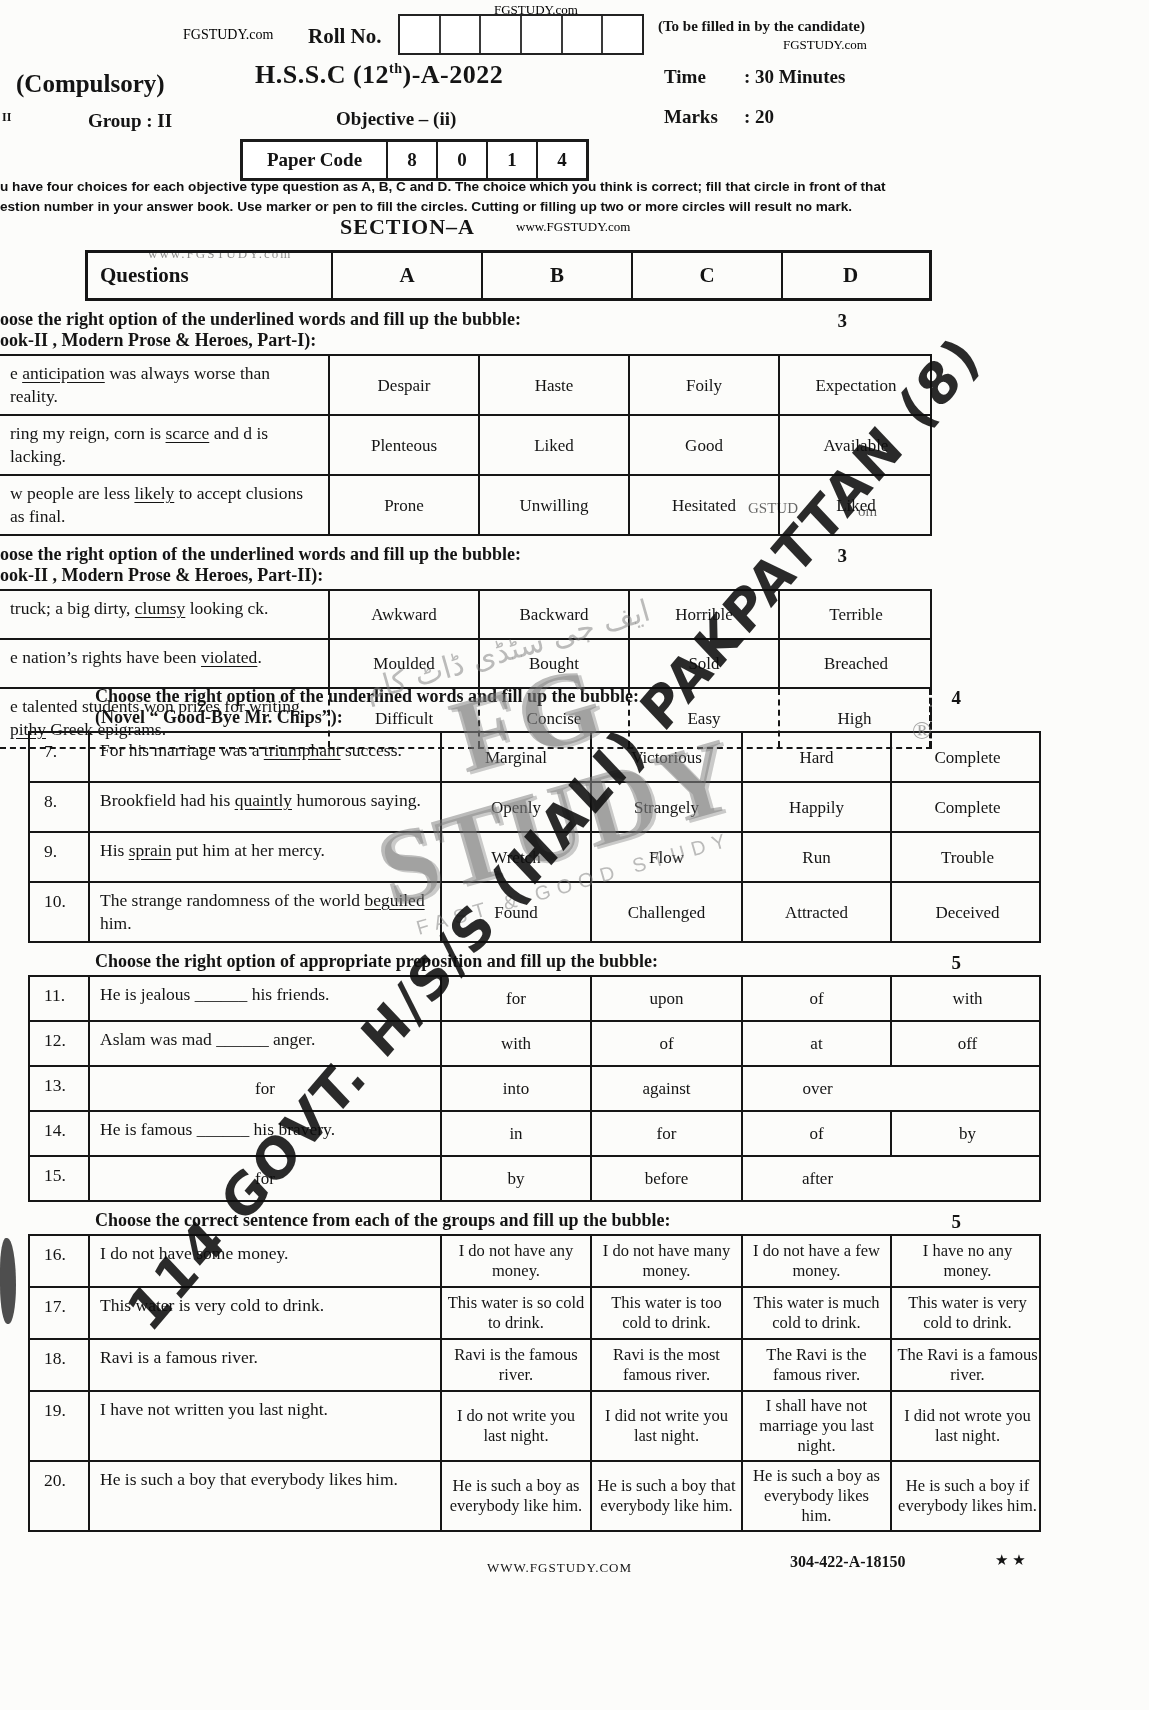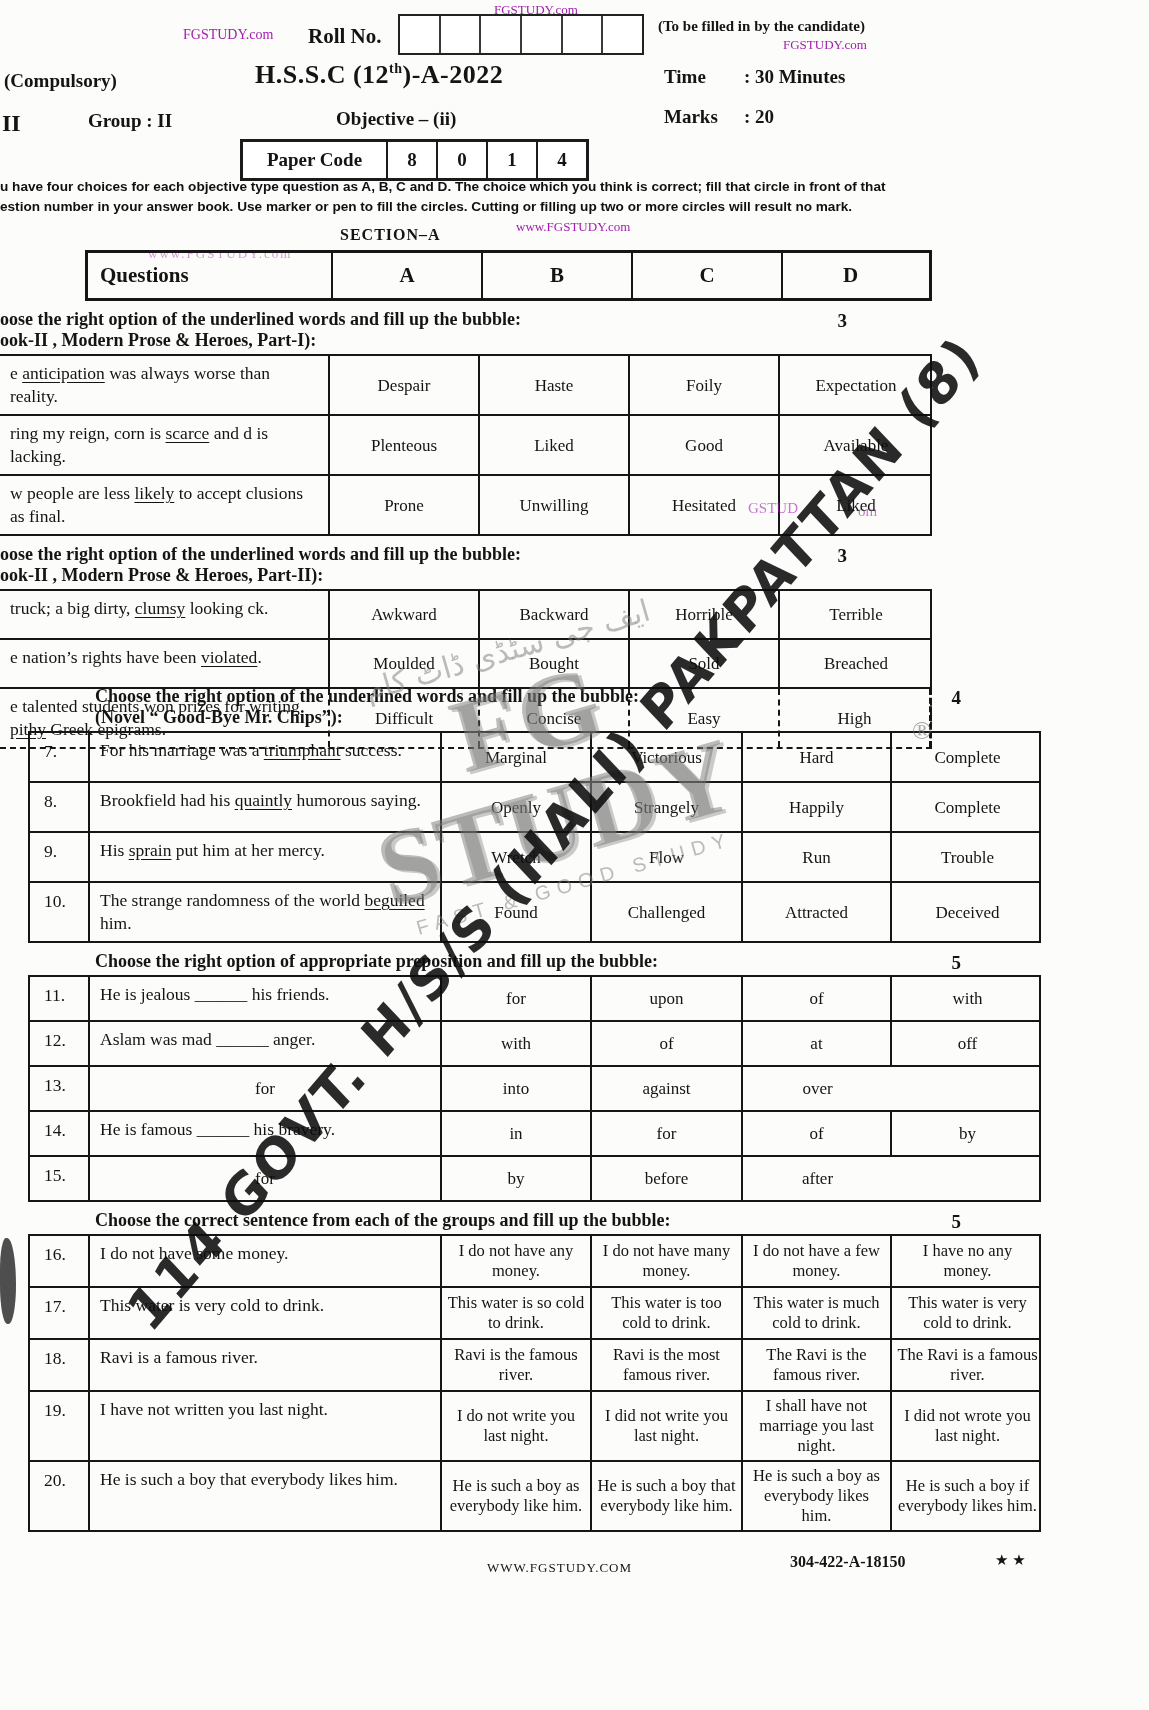--- a/index.html
+++ b/index.html
@@ -1,20 +1,20 @@
 <!DOCTYPE html>
 <html><head>
 <meta charset="utf-8">
 <style>
   html,body{margin:0;padding:0}
   body{background:#dcdcdc;font-family:"Liberation Serif","DejaVu Serif",serif}
   .page{position:relative;width:1149px;height:1710px;background:#fcfcfa;overflow:hidden;color:#141414}
   .abs{position:absolute}
   .bold{font-weight:bold}
-  .gray{color:#a21caf}
+  .gray{color:#000000}
   .faint{opacity:.45;letter-spacing:2px}
   .faint2{opacity:.6}
 
   .roll-boxes{display:flex;width:242px;height:37px;border:2px solid #222;background:#fff}
   .roll-cell{flex:1;border-right:2px solid #3a3a3a}
   .roll-cell:last-child{border-right:none}
 
   .title{font-size:26px;letter-spacing:.5px}
   .title sup{font-size:14px}
 
@@ -82,47 +82,47 @@
       <div class="roll-cell"></div>
       <div class="roll-cell"></div>
       <div class="roll-cell"></div>
       <div class="roll-cell"></div>
       <div class="roll-cell"></div>
       <div class="roll-cell"></div>
     </div>
   <div class="abs bold" style="left:658px;top:18px;font-size:15px">(To be filled in by the candidate)</div>
   <div class="abs gray" style="left:783px;top:37px;font-size:13px">FGSTUDY.com</div>
 
-  <div class="abs bold" style="left:4px;top:70px;font-size:19px">(Compulsory)</div>
+  <div class="abs bold" style="left:16px;top:70px;font-size:25px">(Compulsory)</div>
   <div class="abs bold title" style="left:255px;top:60px"><span>H.S.S.C (12</span><sup>th</sup><span>)-A-2022</span></div>
   <div class="abs bold" style="left:664px;top:66px;font-size:19px">Time</div>
   <div class="abs bold" style="left:744px;top:66px;font-size:19px">:  30 Minutes</div>
 
-  <div class="abs bold" style="left:2px;top:110px;font-size:24px">II</div>
+  <div class="abs bold" style="left:2px;top:110px;font-size:12px">II</div>
   <div class="abs bold" style="left:88px;top:110px;font-size:19px">Group : II</div>
   <div class="abs bold" style="left:336px;top:108px;font-size:19px">Objective – (ii)</div>
   <div class="abs bold" style="left:664px;top:106px;font-size:19px">Marks</div>
   <div class="abs bold" style="left:744px;top:106px;font-size:19px">:  20</div>
 
   <div class="abs paper-code" style="left:240px;top:139px">
     <div class="pc-label">Paper Code</div>
     <div class="pc-digits">
         <div class="pc-cell">8</div>
         <div class="pc-cell">0</div>
         <div class="pc-cell">1</div>
         <div class="pc-cell">4</div>
       </div>
   </div>
 
   <div class="abs instr-note" style="left:0;top:177px;width:908px">
     <div>u have four choices for each objective type question as A, B, C and D. The choice which you think is correct; fill that circle in front of that</div>
     <div>estion number in your answer book. Use marker or pen to fill the circles. Cutting or filling up two or more circles will result no mark.</div>
   </div>
 
-  <div class="abs bold" style="left:340px;top:226px;font-size:16px;letter-spacing:1px">SECTION–A</div>
+  <div class="abs bold" style="left:340px;top:214px;font-size:22px;letter-spacing:1px">SECTION–A</div>
   <div class="abs gray" style="left:516px;top:219px;font-size:13px">www.FGSTUDY.com</div>
   <div class="abs gray faint" style="left:148px;top:246px;font-size:13px">www.FGSTUDY.com</div>
 
   <div id="block-top" class="tblock">
     <div class="thead">
         <div class="hcell hq">Questions</div>
         <div class="hcell">A</div>
         <div class="hcell">B</div>
         <div class="hcell">C</div>
         <div class="hcell">D</div>

